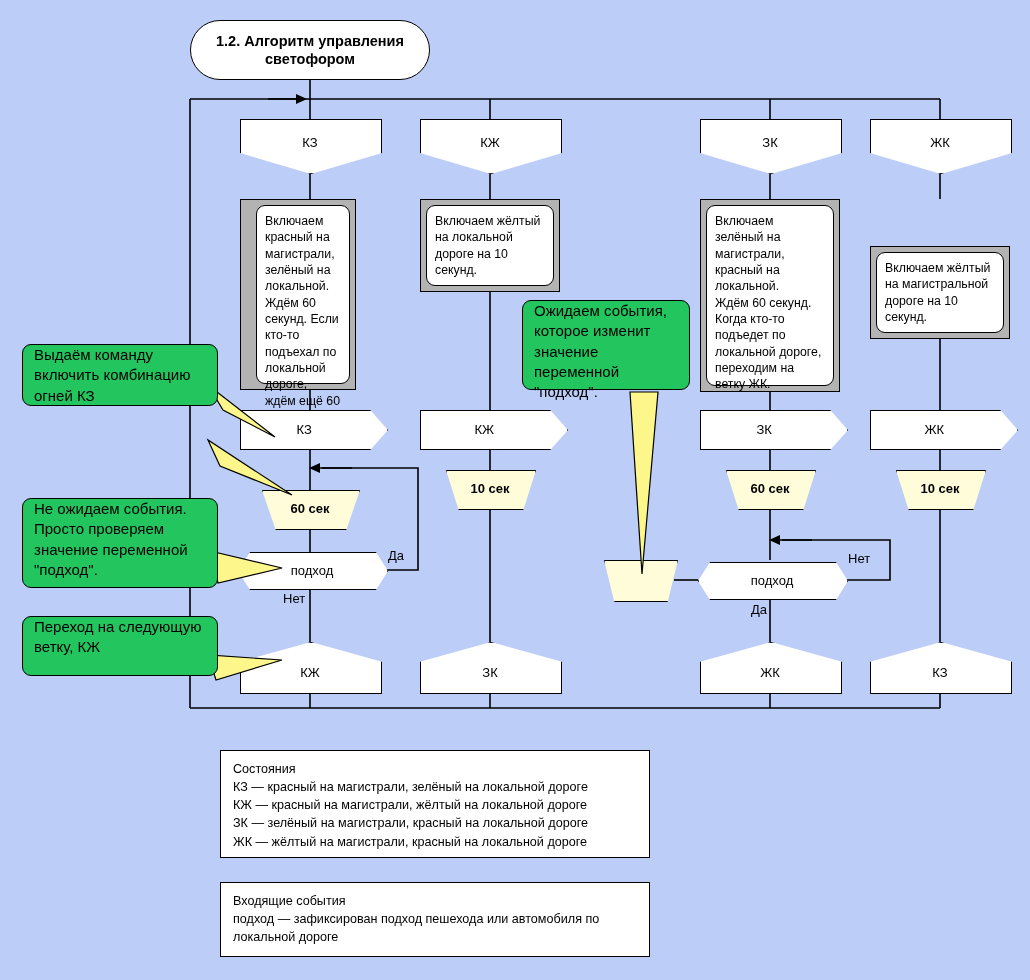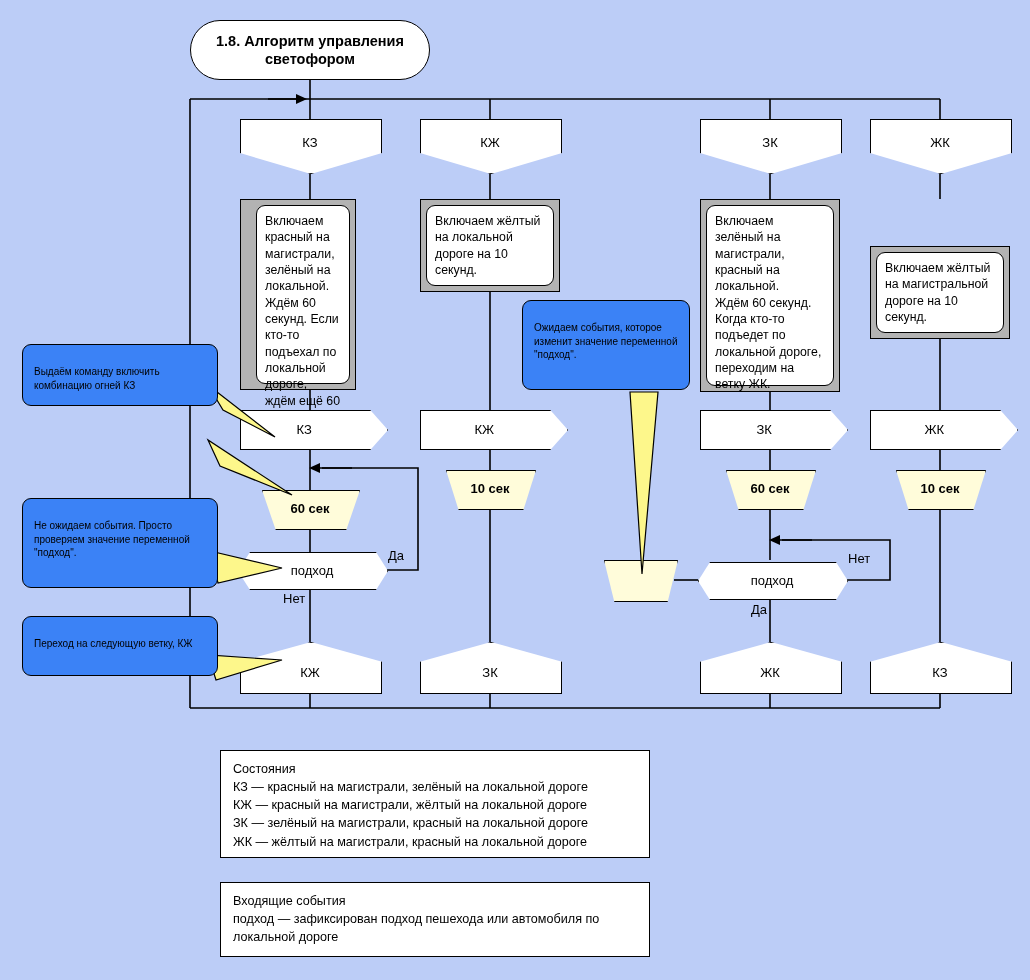--- a/index.html
+++ b/index.html
@@ -91,22 +91,22 @@
     padding:5px;box-sizing:border-box;
   }
   .proc-inner{
     width:100%;height:100%;background:#ffffff;border:1px solid #000;
     border-radius:9px;box-sizing:border-box;padding:7px 8px;
     font-size:12.3px;line-height:1.33;color:#000;white-space:pre-line;
   }
 
   
   .callout{
-    position:absolute;background:#3b82f6;border:1px solid #000;border-radius:9px;
-    box-sizing:border-box;padding:20px 11px;font-size:10px;line-height:1.35;
+    position:absolute;background:#22c55e;border:1px solid #000;border-radius:9px;
+    box-sizing:border-box;padding:0 11px;font-size:15px;line-height:1.35;
     color:#000;white-space:pre-line;z-index:6;
   }
 
   
   .legend{
     position:absolute;background:#ffffff;border:1px solid #000;
     box-sizing:border-box;padding:9px 12px;font-size:12.6px;line-height:1.44;
     color:#000;white-space:pre-line;
   }
 
@@ -170,21 +170,21 @@
 
       <path d="M674,580 L698,580"></path>
 
       <path d="M940,172 L940,199"></path>
       <path d="M940,292 L940,410"></path>
       <path d="M940,448 L940,470"></path>
       <path d="M940,508 L940,642"></path>
     </g>
   </svg>
 
-  <div class="title-cap node" style="left:190px;top:20px;width:240px;height:60px;">1.8. Алгоритм управления светофором</div>
+  <div class="title-cap node" style="left:190px;top:20px;width:240px;height:60px;">1.2. Алгоритм управления светофором</div>
 
   <div class="recv-wrap" style="left:240px;top:119px;width:140px;height:53px;">
     <div class="recv" style="width:140px;height:53px;"></div>
     <div class="lbl">КЗ</div>
   </div>
   <div class="recv-wrap" style="left:420px;top:119px;width:140px;height:53px;">
     <div class="recv" style="width:140px;height:53px;"></div>
     <div class="lbl">КЖ</div>
   </div>
   <div class="recv-wrap" style="left:700px;top:119px;width:140px;height:53px;">

